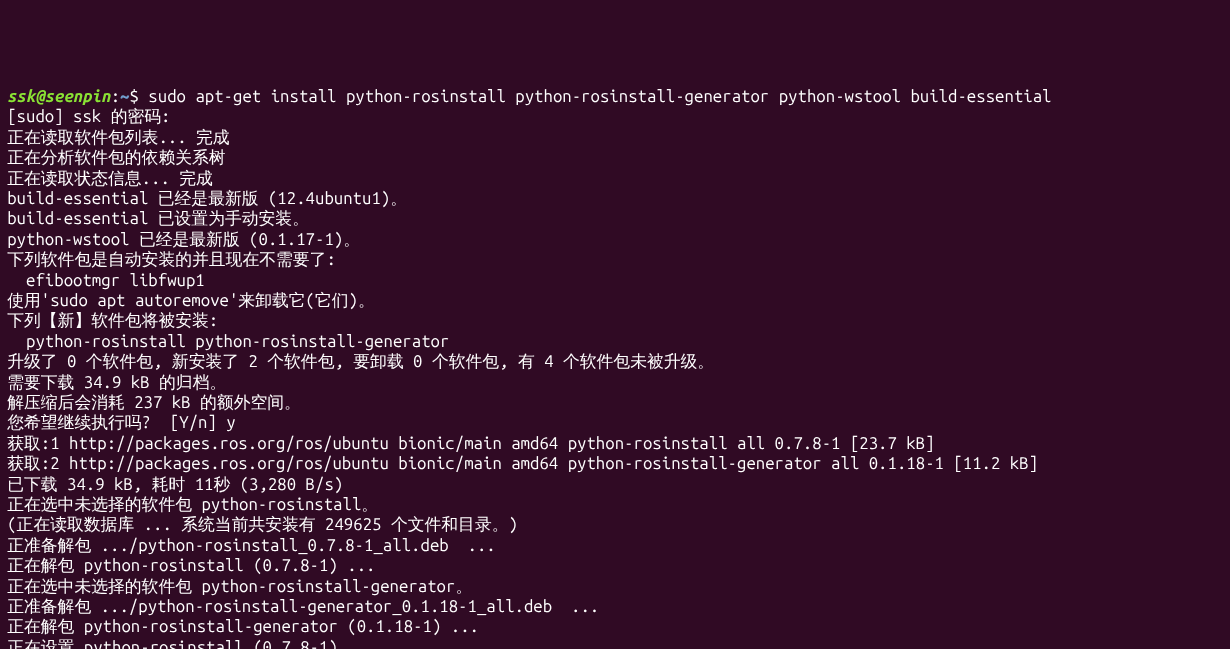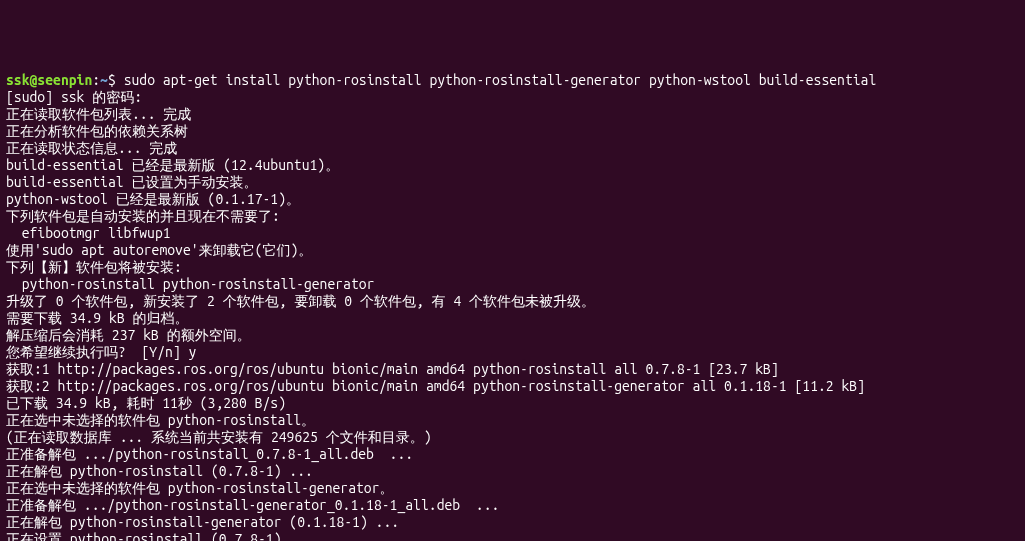--- a/index.html
+++ b/index.html
@@ -12,21 +12,21 @@
       color: #ffffff;
       font-family: "Ubuntu Mono", "DejaVu Sans Mono", monospace;
       font-size: 14px;
       line-height: 17px;
       padding: 4px 6px;
       width: 1025px;
       height: 541px;
       overflow: hidden;
       white-space: pre;
     }
-    .green { color: #8ae234; font-weight: bold; }
+    .green { color: #8ae234; font-weight: bold; font-style: italic; }
     .blue { color: #729fcf; font-weight: bold; }
     .white { color: #ffffff; }
     .line { display: block; }
   </style>
 </head>
 <body>
 
 
 
 <div><span class="line"><span class="green">ssk@seenpin</span><span class="white">:</span><span class="blue">~</span><span class="white">$ </span><span class="white">sudo apt-get install python-rosinstall python-rosinstall-generator python-wstool build-essential</span></span><span class="line">[sudo] ssk 的密码:</span><span class="line">正在读取软件包列表... 完成</span><span class="line">正在分析软件包的依赖关系树</span><span class="line">正在读取状态信息... 完成</span><span class="line">build-essential 已经是最新版 (12.4ubuntu1)。</span><span class="line">build-essential 已设置为手动安装。</span><span class="line">python-wstool 已经是最新版 (0.1.17-1)。</span><span class="line">下列软件包是自动安装的并且现在不需要了:</span><span class="line">  efibootmgr libfwup1</span><span class="line">使用'sudo apt autoremove'来卸载它(它们)。</span><span class="line">下列【新】软件包将被安装:</span><span class="line">  python-rosinstall python-rosinstall-generator</span><span class="line">升级了 0 个软件包, 新安装了 2 个软件包, 要卸载 0 个软件包, 有 4 个软件包未被升级。</span><span class="line">需要下载 34.9 kB 的归档。</span><span class="line">解压缩后会消耗 237 kB 的额外空间。</span><span class="line">您希望继续执行吗?  [Y/n] y</span><span class="line">获取:1 http://packages.ros.org/ros/ubuntu bionic/main amd64 python-rosinstall all 0.7.8-1 [23.7 kB]</span><span class="line">获取:2 http://packages.ros.org/ros/ubuntu bionic/main amd64 python-rosinstall-generator all 0.1.18-1 [11.2 kB]</span><span class="line">已下载 34.9 kB, 耗时 11秒 (3,280 B/s)</span><span class="line">正在选中未选择的软件包 python-rosinstall。</span><span class="line">(正在读取数据库 ... 系统当前共安装有 249625 个文件和目录。)</span><span class="line">正准备解包 .../python-rosinstall_0.7.8-1_all.deb  ...</span><span class="line">正在解包 python-rosinstall (0.7.8-1) ...</span><span class="line">正在选中未选择的软件包 python-rosinstall-generator。</span><span class="line">正准备解包 .../python-rosinstall-generator_0.1.18-1_all.deb  ...</span><span class="line">正在解包 python-rosinstall-generator (0.1.18-1) ...</span><span class="line">正在设置 python-rosinstall (0.7.8-1) ...</span></div>

